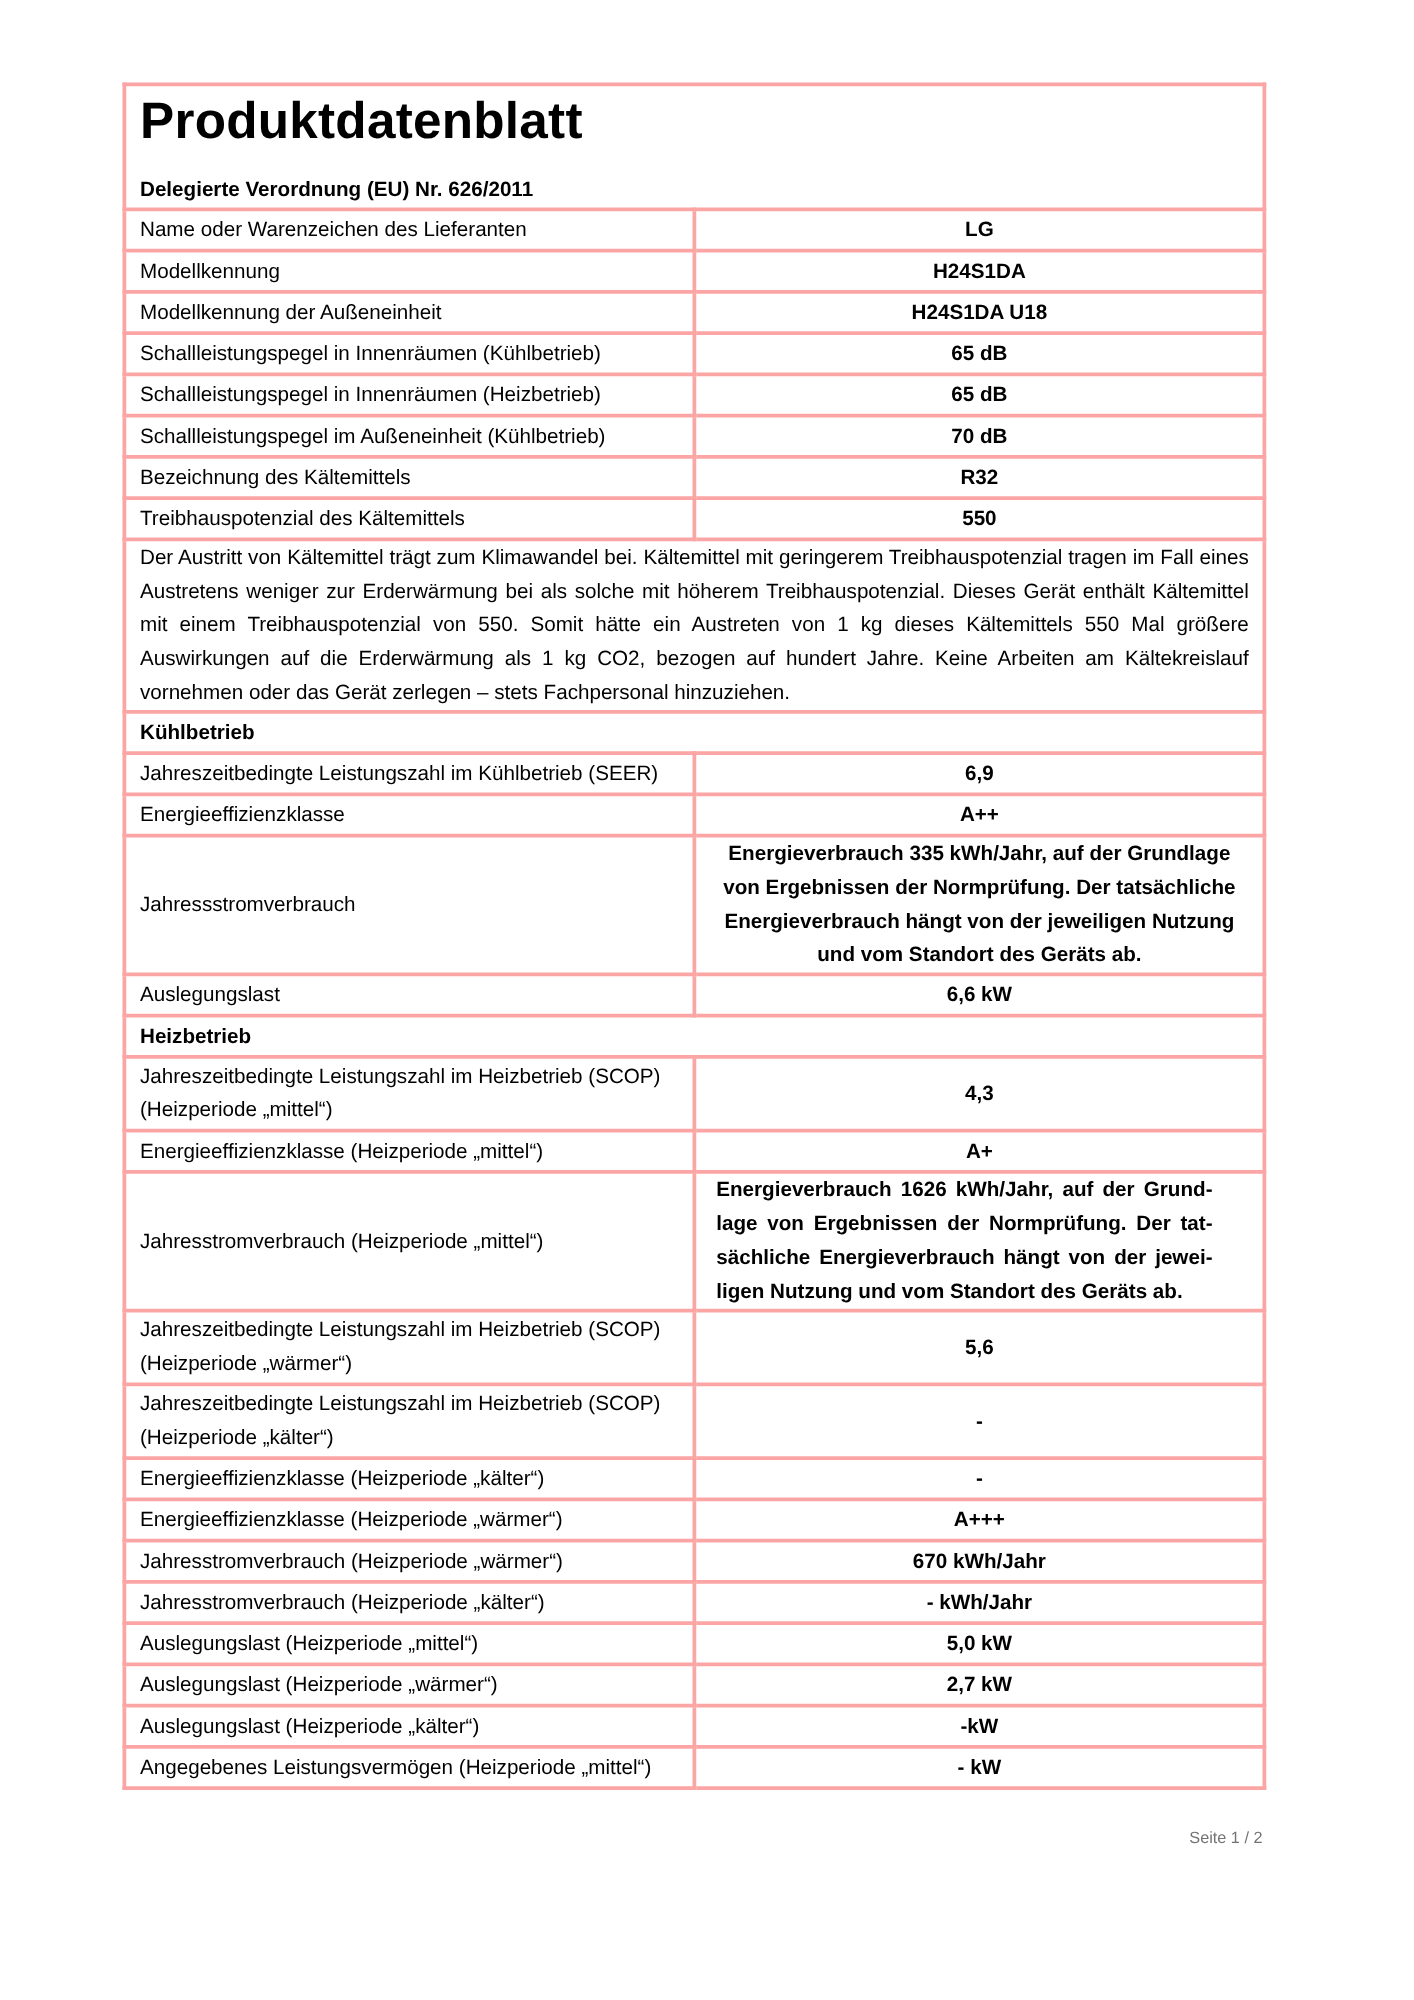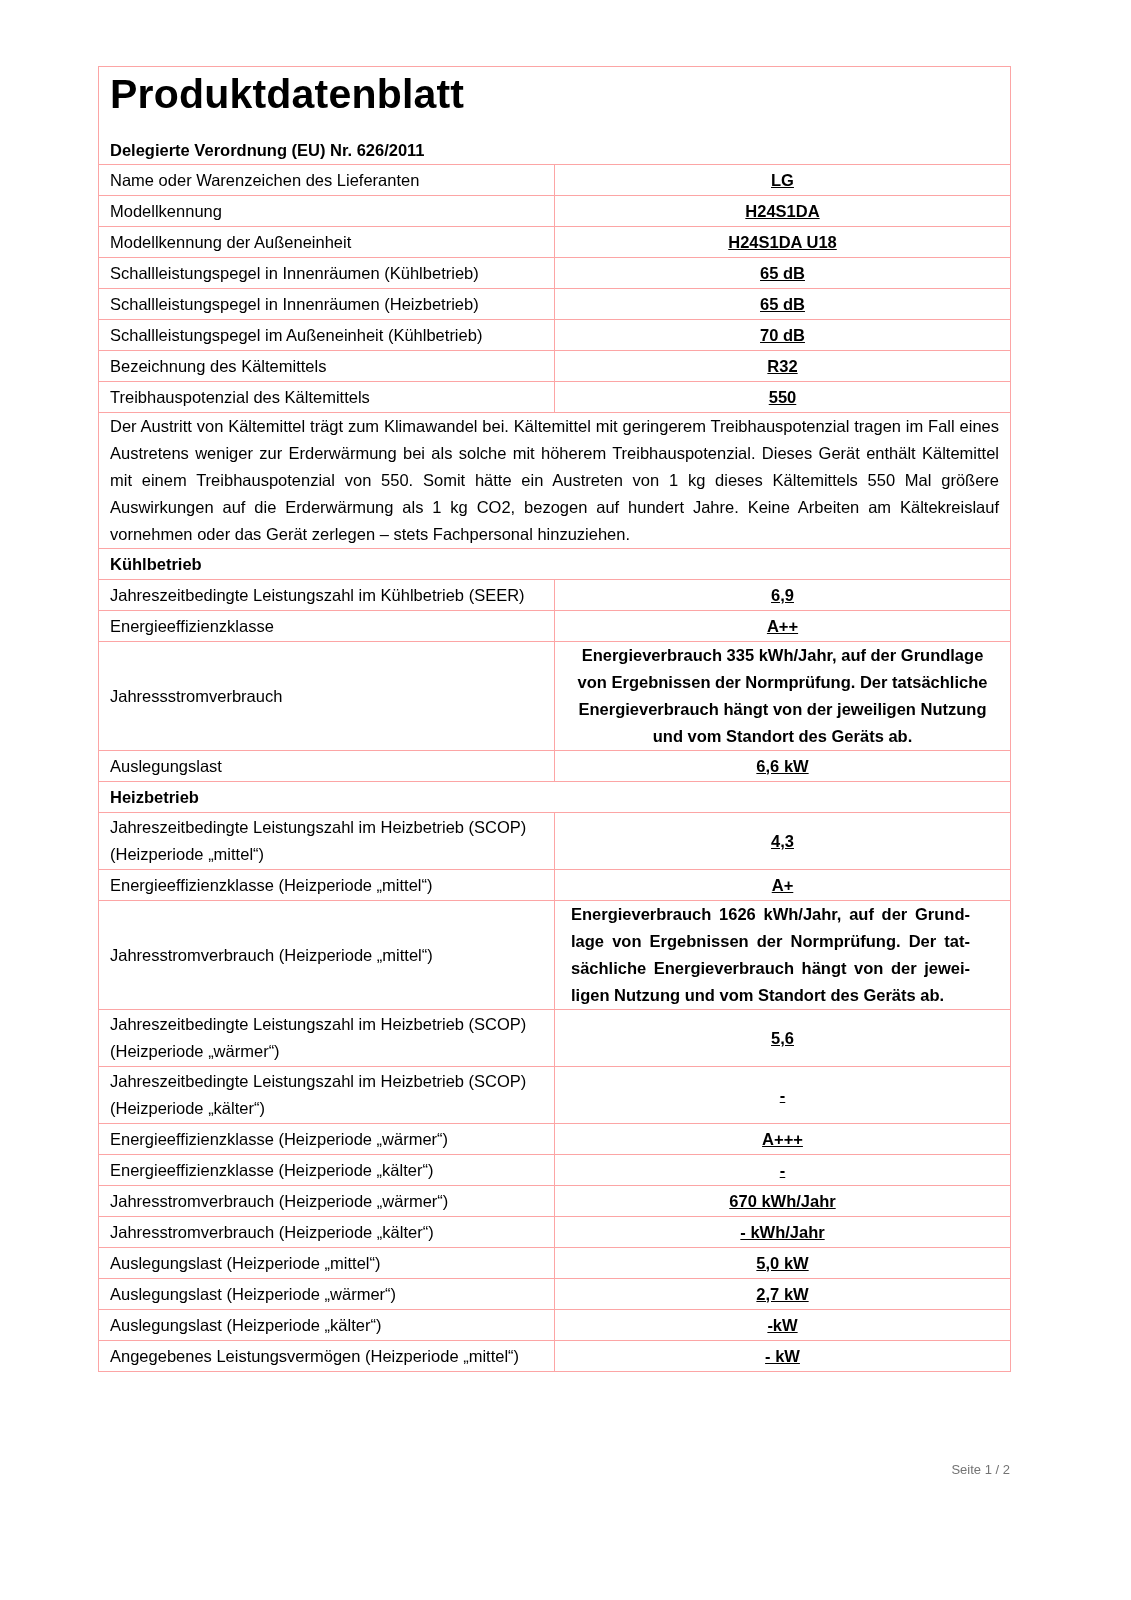--- a/index.html
+++ b/index.html
@@ -1,27 +1,27 @@
 <!DOCTYPE html>
 <html><head>
 <meta charset="utf-8">
 <style>
   html, body { margin: 0; padding: 0; background: #ffffff; }
   body { width: 1131px; height: 1600px; position: relative; font-family: "Liberation Sans", "DejaVu Sans", sans-serif; color: #000; }
   .sheet { position: absolute; left: 98px; top: 66px; width: 912px; }
   table.datasheet { width: 912px; border-collapse: collapse; table-layout: fixed; font-size: 16.5px; }
-  table.datasheet td { border: 1px solid #fca5a5; padding: 0 11px; vertical-align: middle; line-height: 27px; }
+  table.datasheet td { border: 3px solid #fca5a5; padding: 0 11px; vertical-align: middle; line-height: 27px; }
   col.c-label { width: 456px; }
   col.c-value { width: 456px; }
   td.title-cell { padding-top: 4px; padding-bottom: 10px; line-height: normal; }
   .doc-title { font-size: 41px; font-weight: bold; letter-spacing: 0.2px; line-height: 54px; display: block; }
   .doc-subtitle { font-size: 16.5px; display: block; margin-top: 16px; font-weight: bold; }
   tr.std td { height: 30px; }
   tr.two td { height: 56px; }
-  td.val { text-align: center; font-weight: bold; text-decoration: underline; }
+  td.val { text-align: center; font-weight: bold; }
   td.section { font-weight: bold; height: 30px; }
   td.note { text-align: justify; line-height: 27px; padding-top: 1px; padding-bottom: 2px; }
   td.longval { font-weight: bold; text-align: center; line-height: 27px; padding: 2px 30px; height: 106px; }
   td.longval.justify { text-align: justify; text-align-last: left; padding-left: 16px; padding-right: 40px; }
   .footer { position: absolute; right: 121px; top: 1462px; font-size: 13px; font-family: "Liberation Sans", sans-serif; color: #737373; }
 </style>
 </head>
 <body>
 
 <div class="sheet">
@@ -112,26 +112,26 @@
         </tr>
       <tr class="two">
           <td>Jahreszeitbedingte Leistungszahl im Heizbetrieb (SCOP) (Heizperiode „wärmer“)</td>
           <td class="val">5,6</td>
         </tr>
       <tr class="two">
           <td>Jahreszeitbedingte Leistungszahl im Heizbetrieb (SCOP) (Heizperiode „kälter“)</td>
           <td class="val">-</td>
         </tr>
       <tr class="std">
+          <td>Energieeffizienzklasse (Heizperiode „kälter“)</td>
+          <td class="val">-</td>
+        </tr>
+      <tr class="std">
           <td>Energieeffizienzklasse (Heizperiode „wärmer“)</td>
           <td class="val">A+++</td>
-        </tr>
-      <tr class="std">
-          <td>Energieeffizienzklasse (Heizperiode „kälter“)</td>
-          <td class="val">-</td>
         </tr>
       <tr class="std">
           <td>Jahresstromverbrauch (Heizperiode „wärmer“)</td>
           <td class="val">670 kWh/Jahr</td>
         </tr>
       <tr class="std">
           <td>Jahresstromverbrauch (Heizperiode „kälter“)</td>
           <td class="val">- kWh/Jahr</td>
         </tr>
       <tr class="std">

